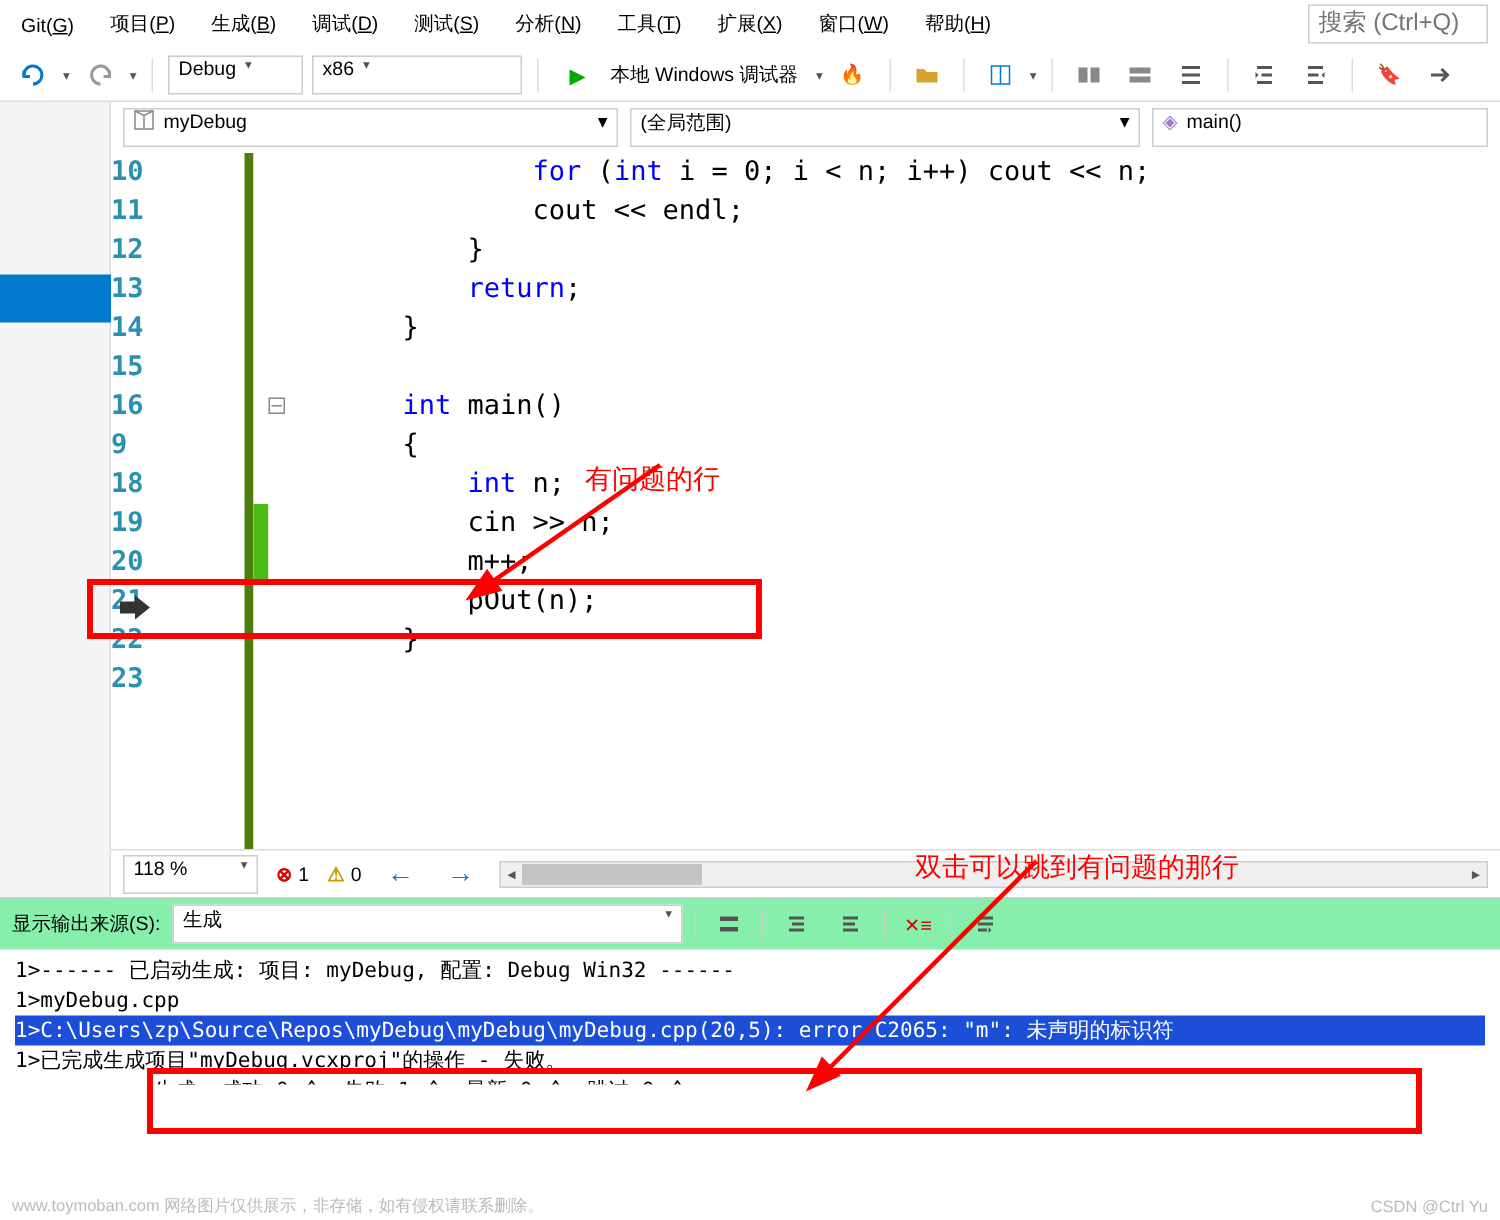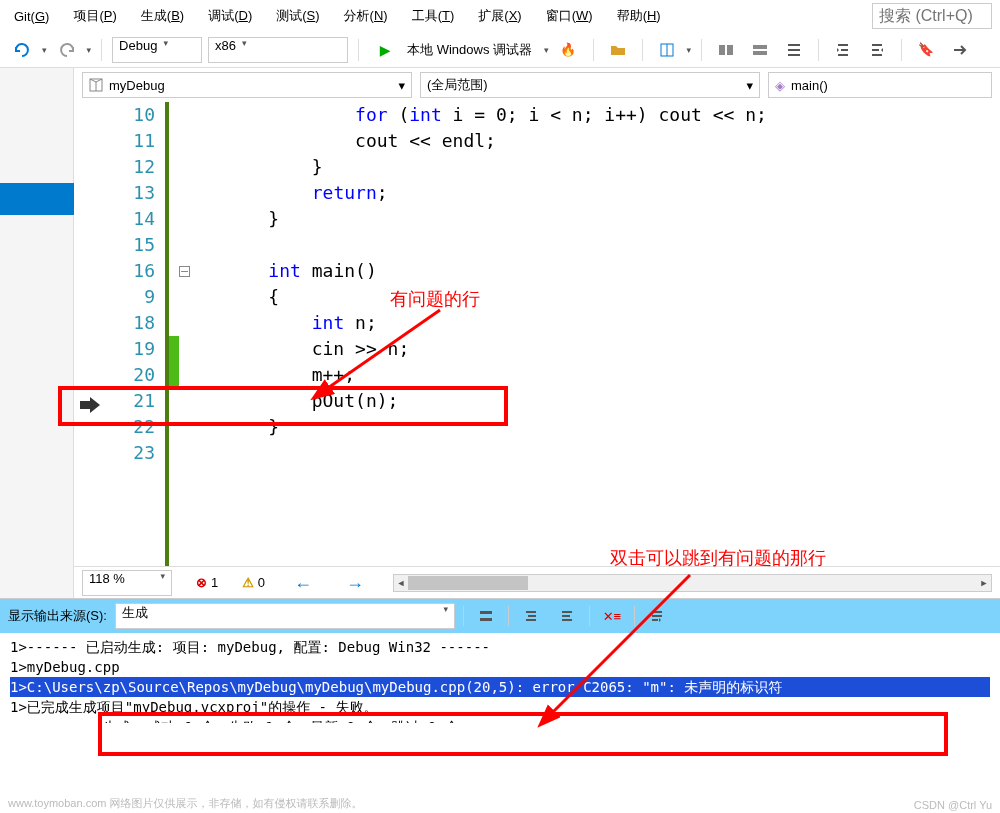--- a/index.html
+++ b/index.html
@@ -64,35 +64,36 @@
   }
   .side-strip .blue-block {
     position: absolute; left:0; top:115px; width:74px; height:32px; background:#007acc;
   }
   .code-area { flex: 1; display: flex; flex-direction: column; }
   .nav-bar {
     display: flex; gap: 8px; padding: 4px 8px;
   }
   .nav-drop {
     border: 1px solid #ccc; height: 26px;
-    display: flex; align-items: center; padding: 0 6px; gap:6px;
+    display: flex; align-items: flex-start; padding: 0 6px; gap:6px;
     background: #fff; cursor:pointer;
   }
   .nav-drop.proj { flex: 0 0 330px; }
   .nav-drop.scope { flex: 0 0 340px; }
   .nav-drop.func { flex: 1; }
   .cube-icon { color:#a67bc9; font-size:13px; }
   .code-pane {
     flex:1; display:flex; position:relative; overflow:hidden;
     font-family: Consolas, monospace; font-size: 18px;
   }
   .gutter {
-    width: 95px; background: #fff; text-align: right;
+    width: 95px; background: #fff; 
     padding-right: 10px; color:#2b91af;
-    border-right: 4px solid #4d7c0f;
+    border-right: 6px solid #4d7c0f;
+    font-weight: bold;
   }
   .gutter div, .fold-col div, .code-lines > div { height: 26px; line-height: 26px; }
   .fold-col {
     width: 26px; background:#fff;
     position: relative;
   }
   .green-bar {
     width: 10px; background:#fff; position: relative;
   }
   .green-bar .mark {
@@ -100,43 +101,43 @@
   }
   .code-lines { flex:1; white-space: pre; padding-left: 20px; }
   .kw { color:#0000ff; }
   .red-box {
     position:absolute; border:4px solid #ff0000;
     pointer-events:none;
   }
   .red-box.row { left:58px; top:386px; width:450px; height:40px; }
   .red-box.output { left:98px; top:712px; width:850px; height:44px; }
   .annotation {
-    position:absolute; color:#ff0000; font-size:18px; font-family:"Microsoft YaHei";
+    position:absolute; color:#ff0000; font-size:18px; font-family:"Microsoft YaHei";margin-top:20px;
   }
   .annotation.a1 { left:390px; top:287px; }
   .annotation.a2 { left:610px; top:546px; }
   svg.arrow-svg { position:absolute; pointer-events:none; }
   .zoom-bar {
-    display:flex; align-items:center; gap:24px;
+    display:flex; align-items:center; gap:12px;
     padding:4px 8px; border-top:1px solid #ddd;
     height:32px; font-size:13px;
   }
   .zoom-bar .dropdown { width:90px; }
   .err-icon { color:#d00; font-weight:bold; }
   .warn-icon { color:#cc9900; font-weight:bold; }
   .scrollbar-h {
     flex:1; height:18px; background:#f0f0f0; border:1px solid #ccc;
     position:relative;
   }
   .scrollbar-h .thumb{ position:absolute; left:14px; top:1px; height:14px; width:120px; background:#c4c4c4; }
   .scrollbar-h .arr{ position:absolute; top:0; width:14px; height:16px; text-align:center; font-size:9px; color:#555; line-height:16px; }
   .scrollbar-h .arr.l{left:0;} .scrollbar-h .arr.r{right:0;}
   .output-header {
     display:flex; align-items:center; gap:8px; padding:4px 8px;
-    background:#7dd3fc; border-top:1px solid #ccc;
+    background:#86efac; border-top:1px solid #ccc;
   }
   .output-header .dropdown { width:120px; }
   .output-body {
     font-family: "NSimSun", Consolas, monospace; font-size:14px;
     padding:4px 10px; white-space:pre; line-height:20px;
     height:90px; overflow:hidden;
   }
   .output-body .error-line {
     background:#1d4ed8; color:#fff; display:inline-block; width:100%;
   }

